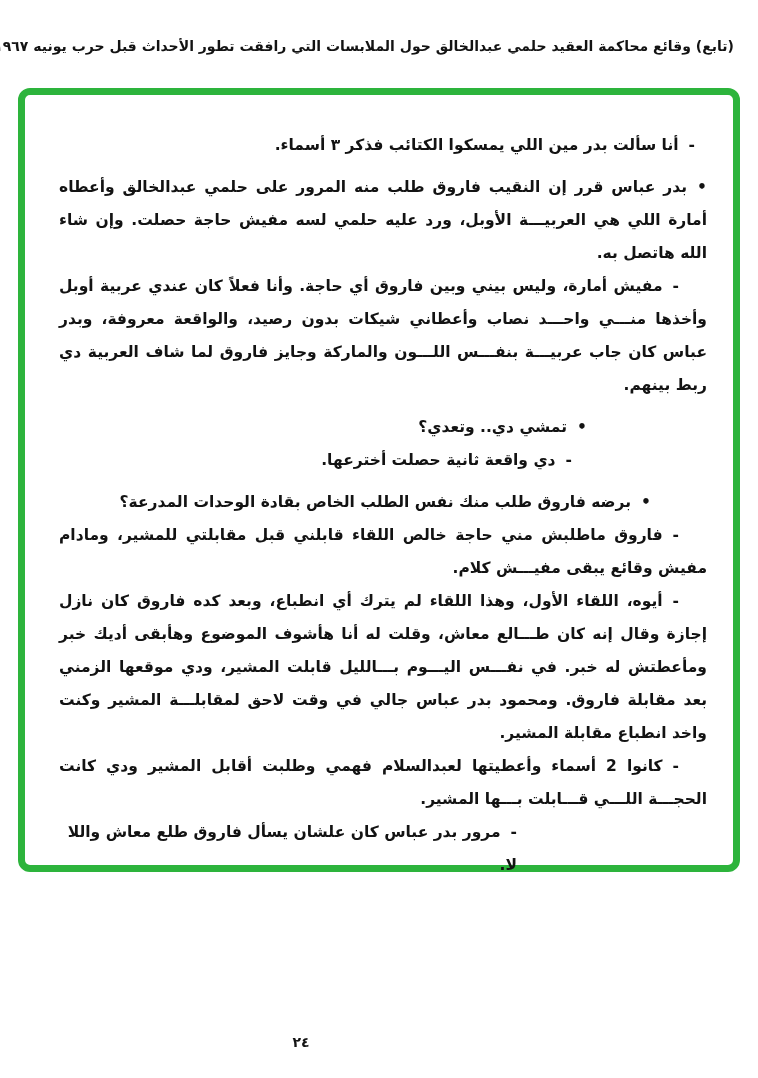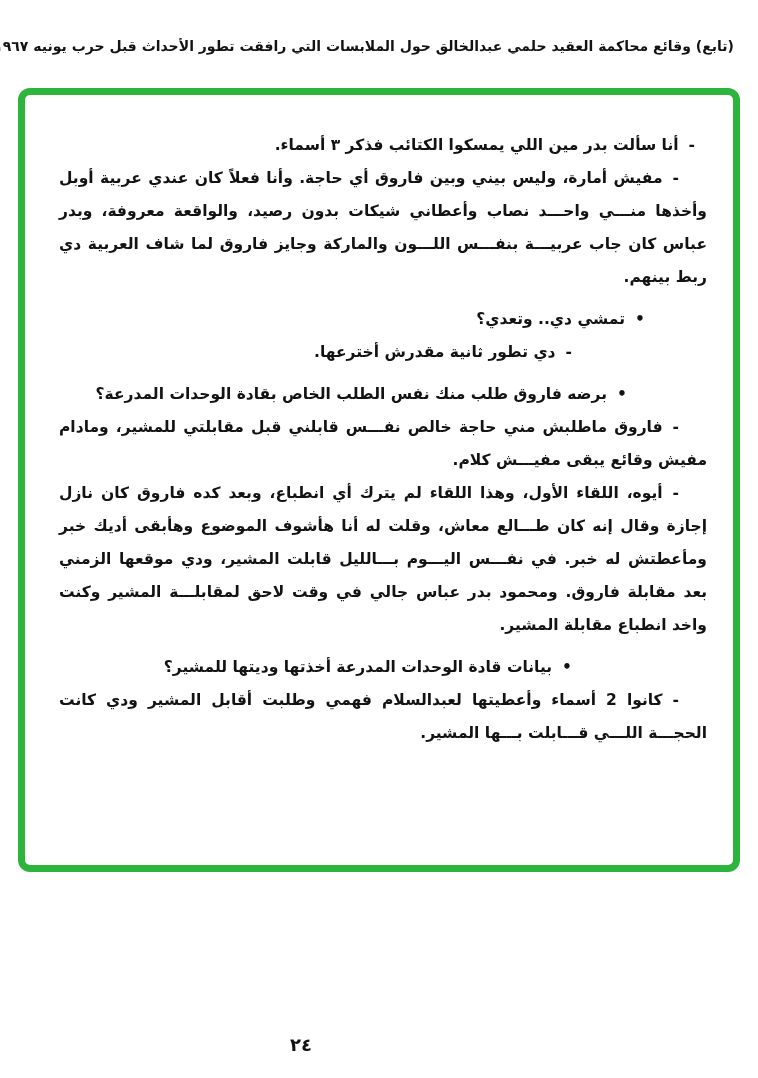--- a/index.html
+++ b/index.html
@@ -25,73 +25,76 @@
     padding:34px 26px 0 34px;
     direction:rtl; font-size:15.5px; line-height:33px;
   }
   .item { direction:rtl; }
   .para { text-align:justify; }
   .dashpara { text-indent:14px; }
   .line { text-align:right; }
   .marker { display:inline-block; margin-left:10px; }
   .gap { margin-top:9px; }
   .m12  { margin-right:12px; }
-  .m120 { margin-right:62px;text-align:right; }
+  .m120 { margin-right:120px;text-align:right; }
   .m135 { margin-right:135px; }
-  .m140 { margin-right:80px; }
+  .m140 { margin-right:56px; }
   .m190 { margin-right:190px; }
   .footer {
     position:absolute; top:1034px; left:0; width:602px;
-    text-align:center; font-size:18px; letter-spacing:6px;
+    text-align:center; font-size:14px; letter-spacing:6px;
   }
 </style>
 </head>
 <body>
 
 <div class="header">(تابع) وقائع محاكمة العقيد حلمي عبدالخالق حول الملابسات التي رافقت تطور الأحداث قبل حرب يونيه ١٩٦٧</div>
 
 <div class="frame" style="border-color: rgb(45, 180, 60);">
   <div class="content">
 
     <div class="item line m12">
       <span class="marker">-</span><span>أنا سألت بدر مين اللي يمسكوا الكتائب فذكر ٣ أسماء.</span>
     </div>
 
+    <div class="item para gap">
+      <span class="marker">•</span><span>بدر عباس قرر إن النقيب فاروق طلب منه المرور على حلمي عبدالخالق وأعطاه أمارة اللي هي العربيـــة الأوبل، ورد عليه حلمي لسه مفيش حاجة حصلت. وإن شاء الله هاتصل به.</span>
+    </div>
 
     <div class="item para dashpara">
       <span class="marker">-</span><span>مفيش أمارة، وليس بيني وبين فاروق أي حاجة. وأنا فعلاً كان عندي عربية أوبل وأخذها منـــي واحـــد نصاب وأعطاني شيكات بدون رصيد، والواقعة معروفة، وبدر عباس كان جاب عربيـــة بنفـــس اللـــون والماركة وجايز فاروق لما شاف العربية دي ربط بينهم.</span>
     </div>
 
     <div class="item line m120 gap">
       <span class="marker">•</span><span>تمشي دي.. وتعدي؟</span>
     </div>
 
     <div class="item line m135">
-      <span class="marker">-</span><span>دي تطور ثانية مقدرش أخترعها.</span>
+      <span class="marker">-</span><span>دي واقعة ثانية حصلت أخترعها.</span>
     </div>
 
     <div class="item line m140 gap">
       <span class="marker">•</span><span>برضه فاروق طلب منك نفس الطلب الخاص بقادة الوحدات المدرعة؟</span>
     </div>
 
     <div class="item para dashpara">
-      <span class="marker">-</span><span>فاروق ماطلبش مني حاجة خالص نفـــس قابلني قبل مقابلتي للمشير، ومادام مفيش وقائع يبقى مفيـــش كلام.</span>
+      <span class="marker">-</span><span>فاروق ماطلبش مني حاجة خالص اللقاء قابلني قبل مقابلتي للمشير، ومادام مفيش وقائع يبقى مفيـــش كلام.</span>
     </div>
 
 
     <div class="item para dashpara">
       <span class="marker">-</span><span>أيوه، اللقاء الأول، وهذا اللقاء لم يترك أي انطباع، وبعد كده فاروق كان نازل إجازة وقال إنه كان طـــالع معاش، وقلت له أنا هأشوف الموضوع وهأبقى أديك خبر ومأعطتش له خبر. في نفـــس اليـــوم بـــالليل قابلت المشير، ودي موقعها الزمني بعد مقابلة فاروق. ومحمود بدر عباس جالي في وقت لاحق لمقابلـــة المشير وكنت واخد انطباع مقابلة المشير.</span>
     </div>
 
-    <div class="item line m135 gap">
-      <span class="marker">•</span><span>بيانات قادة الوحدات المدرعة أخذتها وديتها للمشير؟</span>
-    </div>
 
     <div class="item para dashpara">
       <span class="marker">-</span><span>كانوا 2 أسماء وأعطيتها لعبدالسلام فهمي وطلبت أقابل المشير ودي كانت الحجـــة اللـــي قـــابلت بـــها المشير.</span>
     </div>
 
 
+    <div class="item line m190">
+      <span class="marker">-</span><span>مرور بدر عباس كان علشان يسأل فاروق طلع معاش واللا لا.</span>
+    </div>
 
   </div>
 </div>
 
 <div class="footer">٢٤</div>
 
 </body></html>

